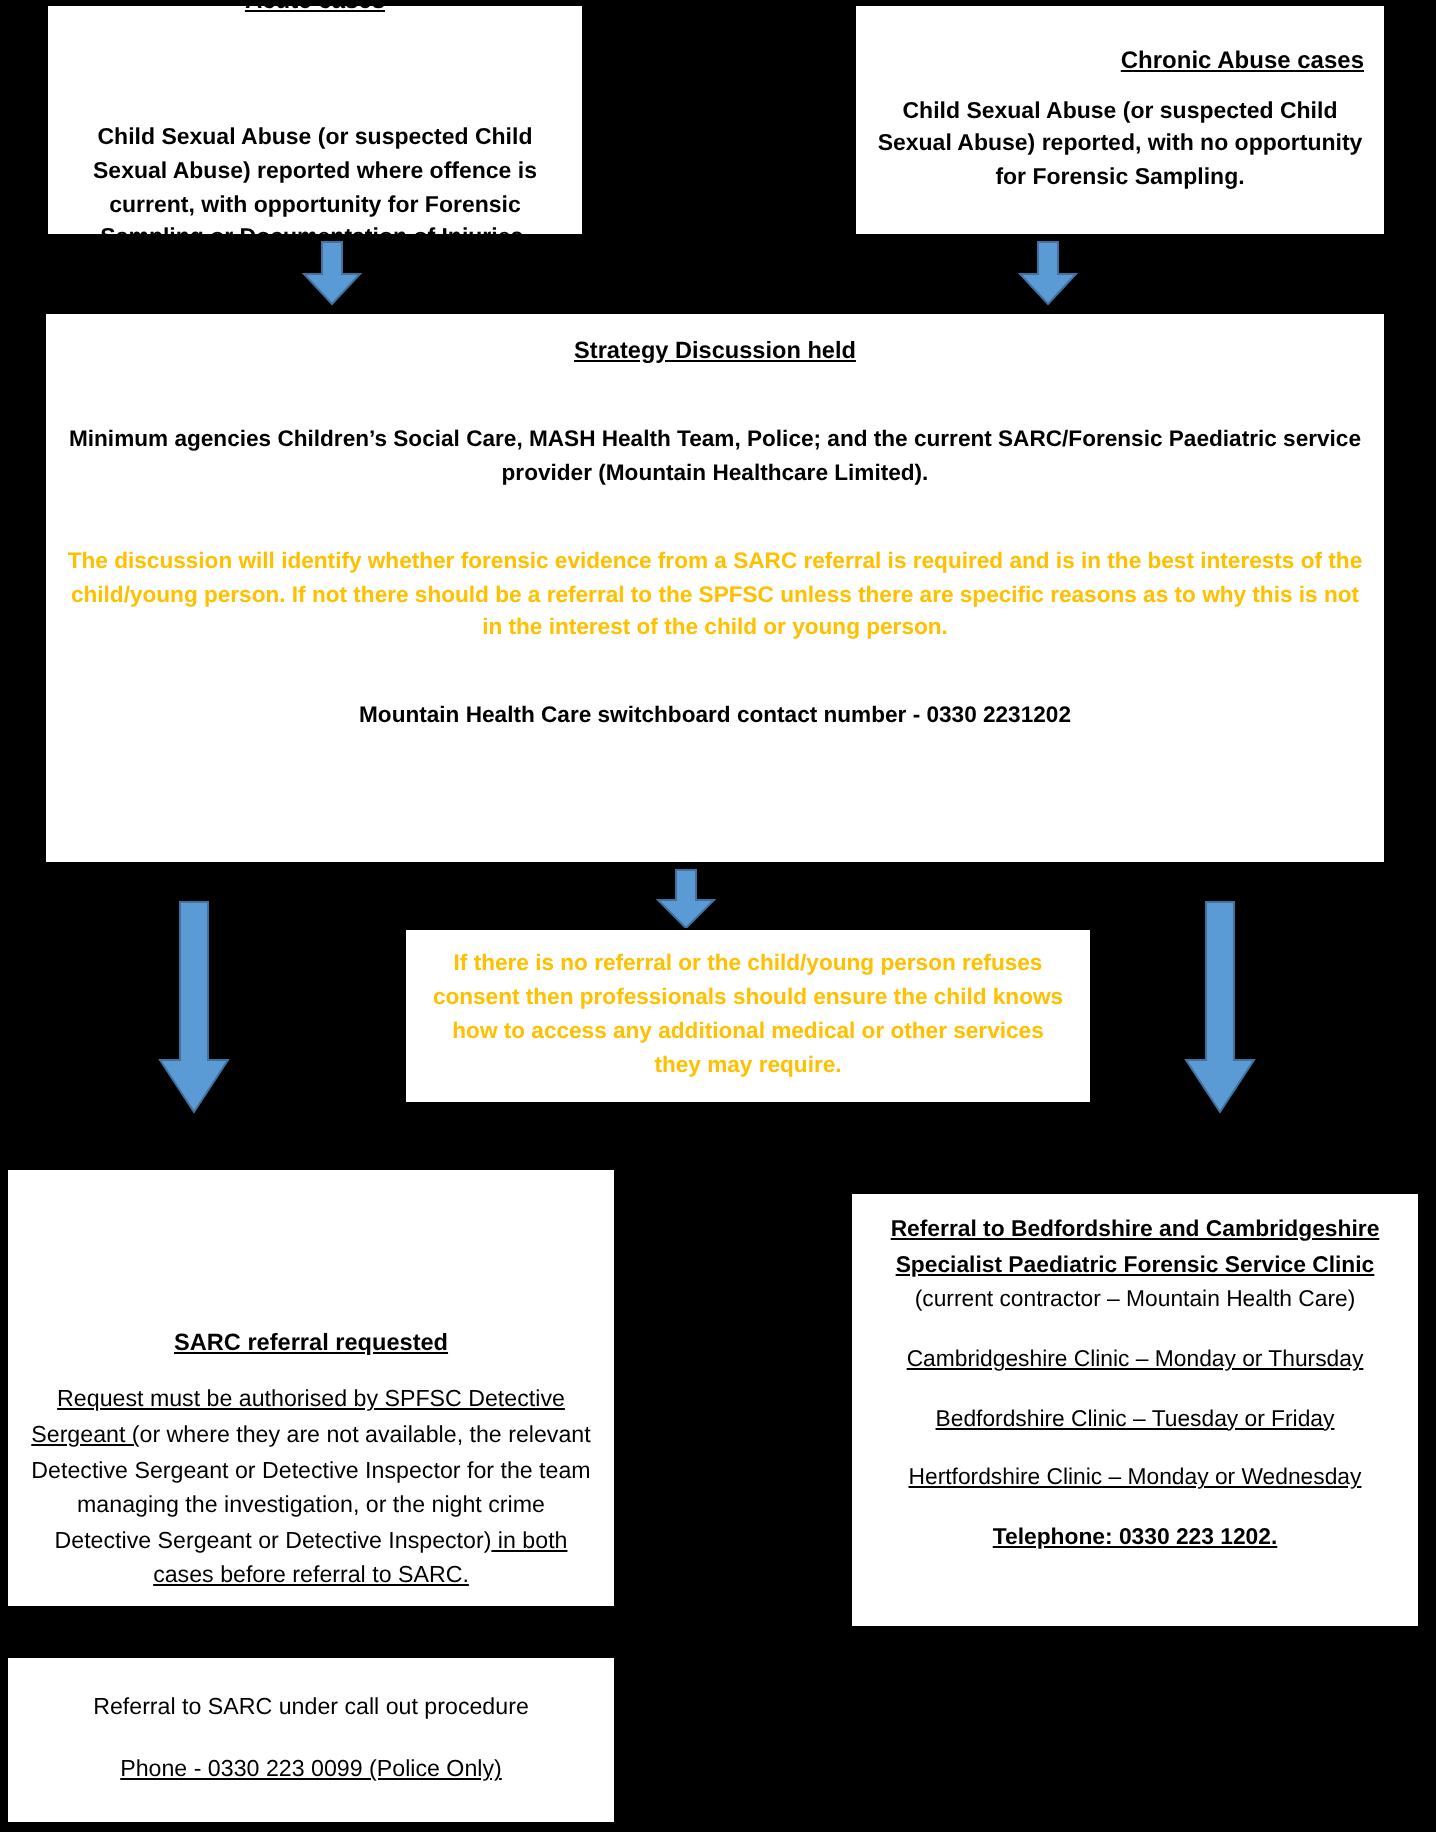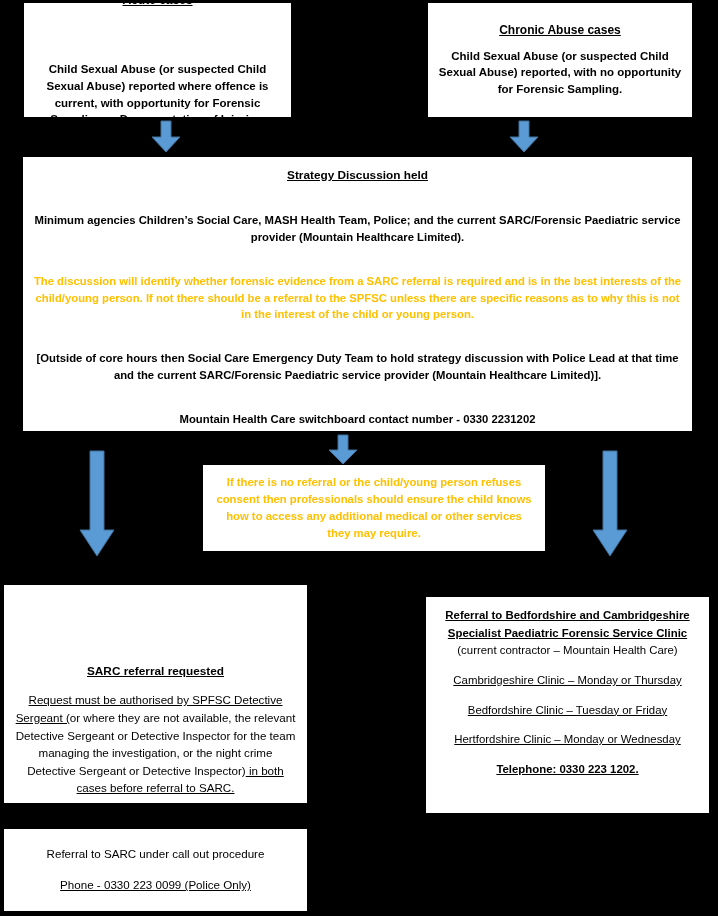--- a/index.html
+++ b/index.html
@@ -47,21 +47,21 @@
   .gold { color: #ffc000; font-weight: bold; }
 
   
   #box-acute {
     left: 23px; top: 2px; width: 269px; height: 116px;
     font-size: 11.5px; line-height: 1.45; gap: 44px;
   }
   #box-acute .ttl { font-size: 12px; }
   #box-chronic {
     left: 427px; top: 2px; width: 266px; height: 116px;
-    font-size: 11.5px; line-height: 1.45;
+    font-size: 11.5px; line-height: 1.45; align-items: flex-end;
   }
   #box-chronic .ttl { font-size: 12px; }
 
   
   #box-strategy {
     left: 22px; top: 156px; width: 671px; height: 276px;
     font-size: 11.3px; line-height: 1.5;
     justify-content: flex-start;
     padding-top: 10px;
     gap: 13px;
@@ -141,21 +141,20 @@
   <div class="arrow" style="left:508px; top:120px;">
     <svg width="32" height="34" viewBox="0 0 32 34">
       <polygon points="11,1 21,1 21,17 30,17 16,32 2,17 11,17" fill="#5b9bd5" stroke="#41719c" stroke-width="1"></polygon>
     </svg>
   </div>
 
   <div class="box" id="box-strategy">
     <div class="ttl">Strategy Discussion held</div>
     <div class="line b">Minimum agencies Children’s Social Care, MASH Health Team, Police; and the current SARC/Forensic Paediatric service provider (Mountain Healthcare Limited).</div>
     <div class="line gold">The discussion will identify whether forensic evidence from a SARC referral is required and is in the best interests of the child/young person.  If not there should be a referral to the SPFSC unless there are specific reasons as to why this is not in the interest of the child or young person.</div>
-    <div class="line b">[Outside of core hours then Social Care Emergency Duty Team to hold strategy discussion with Police Lead at that time and the current SARC/Forensic Paediatric service provider (Mountain Healthcare Limited)].</div>
     <div class="line b">Mountain Health Care switchboard contact number - 0330 2231202</div>
   </div>
 
   <div class="arrow" style="left:327px; top:434px;">
     <svg width="32" height="32" viewBox="0 0 32 32">
       <polygon points="11,1 21,1 21,16 30,16 16,30 2,16 11,16" fill="#5b9bd5" stroke="#41719c" stroke-width="1"></polygon>
     </svg>
   </div>
 
   <div class="arrow" style="left:78px; top:450px;">

